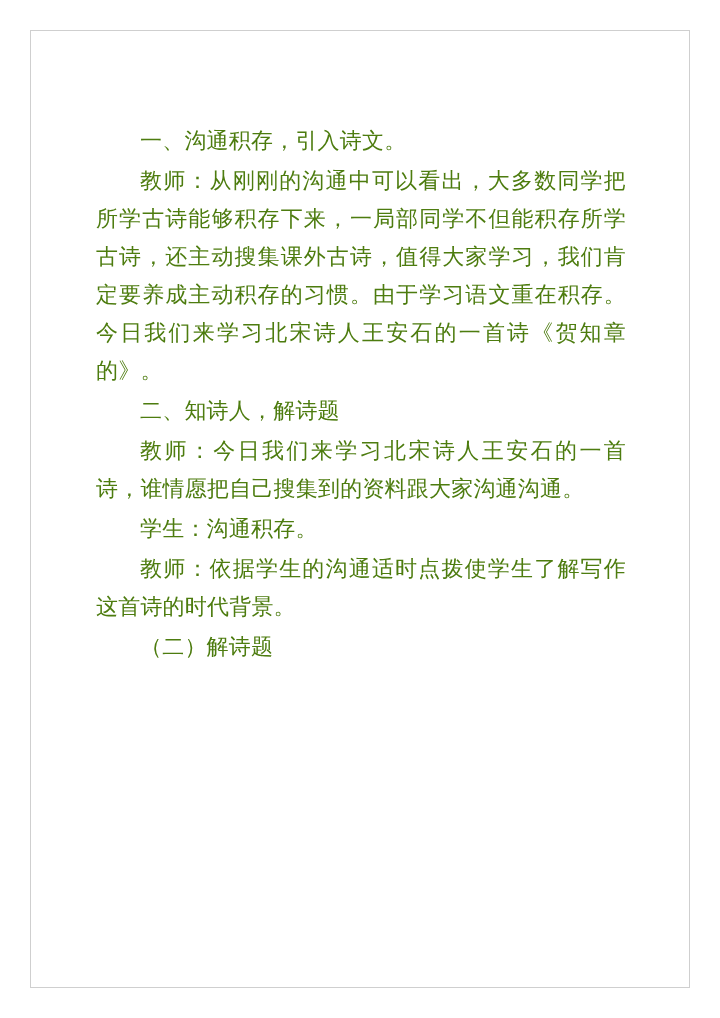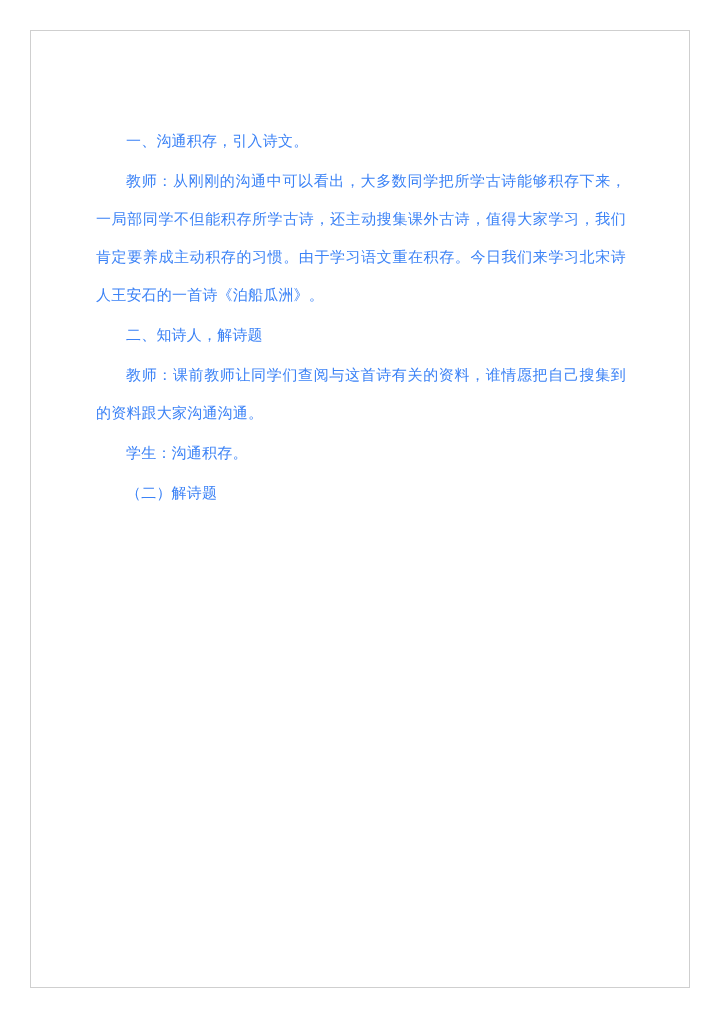--- a/index.html
+++ b/index.html
@@ -35,37 +35,38 @@
     pointer-events: none;
   }
   .content {
     position: absolute;
     left: 96px;
     top: 122px;
     width: 530px;
   }
   p {
     margin: 0 0 2px 0;
-    font-size: 15px;
+    font-size: 22px;
     line-height: 38px;
     text-align: justify;
     text-justify: inter-ideograph;
     letter-spacing: 0.2px;
-    color: #3b82f6;
+    color: #4d7c0f;
   }
   p.indent {
     text-indent: 2em;
   }
 </style>
 </head>
 <body>
 
 <div class="page">
   <div class="page-border"></div>
   <div class="content">
     <p class="indent">一、沟通积存，引入诗文。</p>
-    <p class="indent">教师：从刚刚的沟通中可以看出，大多数同学把所学古诗能够积存下来，一局部同学不但能积存所学古诗，还主动搜集课外古诗，值得大家学习，我们肯定要养成主动积存的习惯。由于学习语文重在积存。今日我们来学习北宋诗人王安石的一首诗《泊船瓜洲》。</p>
+    <p class="indent">教师：从刚刚的沟通中可以看出，大多数同学把所学古诗能够积存下来，一局部同学不但能积存所学古诗，还主动搜集课外古诗，值得大家学习，我们肯定要养成主动积存的习惯。由于学习语文重在积存。今日我们来学习北宋诗人王安石的一首诗《贺知章的》。</p>
     <p class="indent">二、知诗人，解诗题</p>
-    <p class="indent">教师：课前教师让同学们查阅与这首诗有关的资料，谁情愿把自己搜集到的资料跟大家沟通沟通。</p>
+    <p class="indent">教师：今日我们来学习北宋诗人王安石的一首诗，谁情愿把自己搜集到的资料跟大家沟通沟通。</p>
     <p class="indent">学生：沟通积存。</p>
+    <p class="indent">教师：依据学生的沟通适时点拨使学生了解写作这首诗的时代背景。</p>
     <p class="indent">（二）解诗题</p>
   </div>
 </div>
 
 </body></html>

